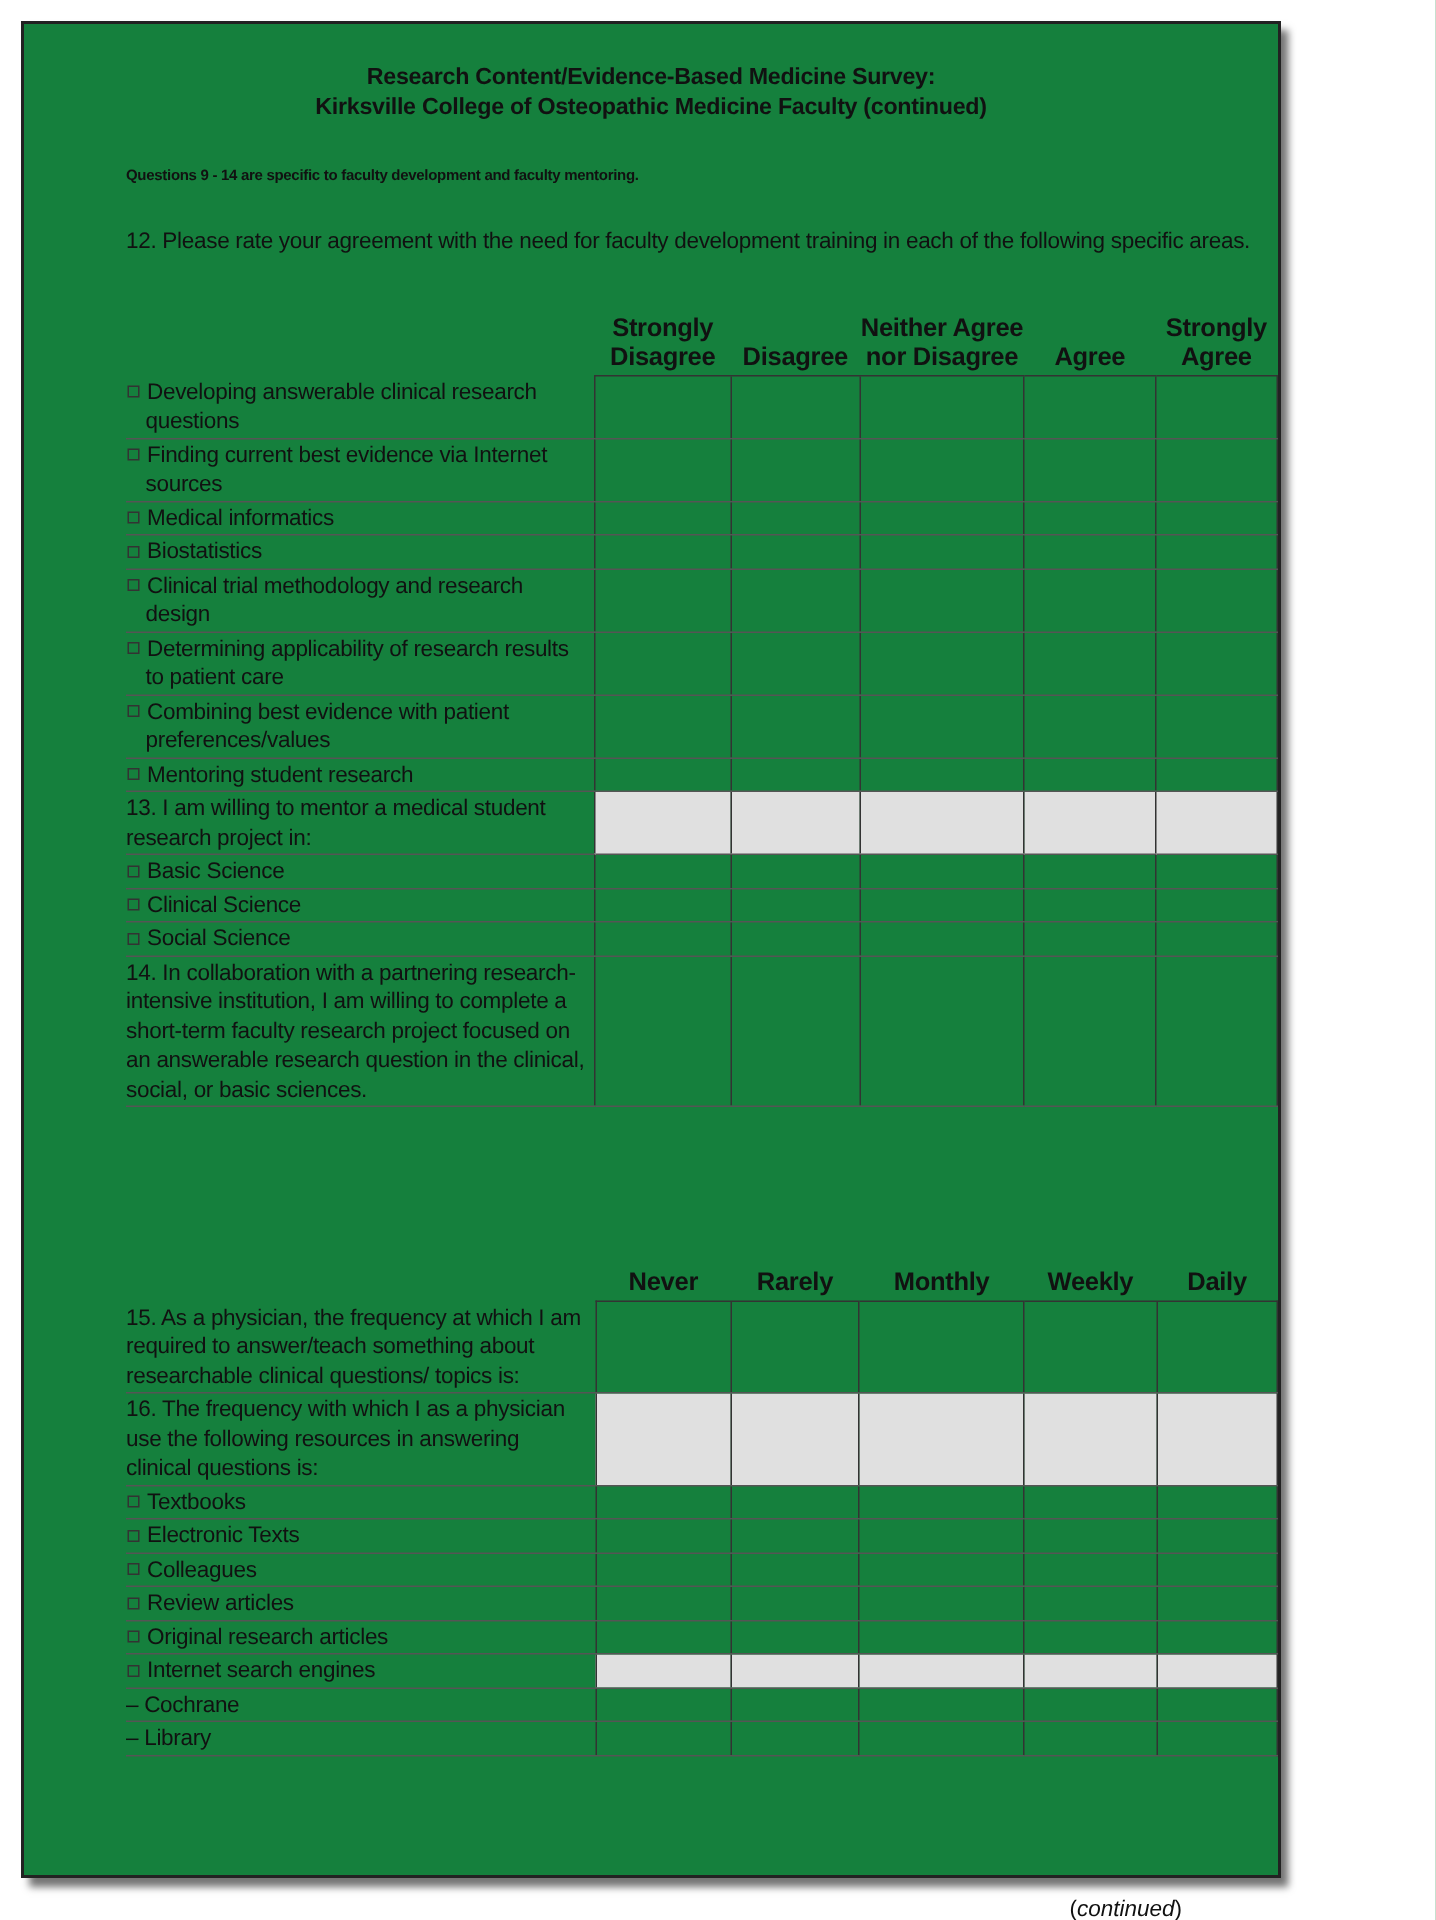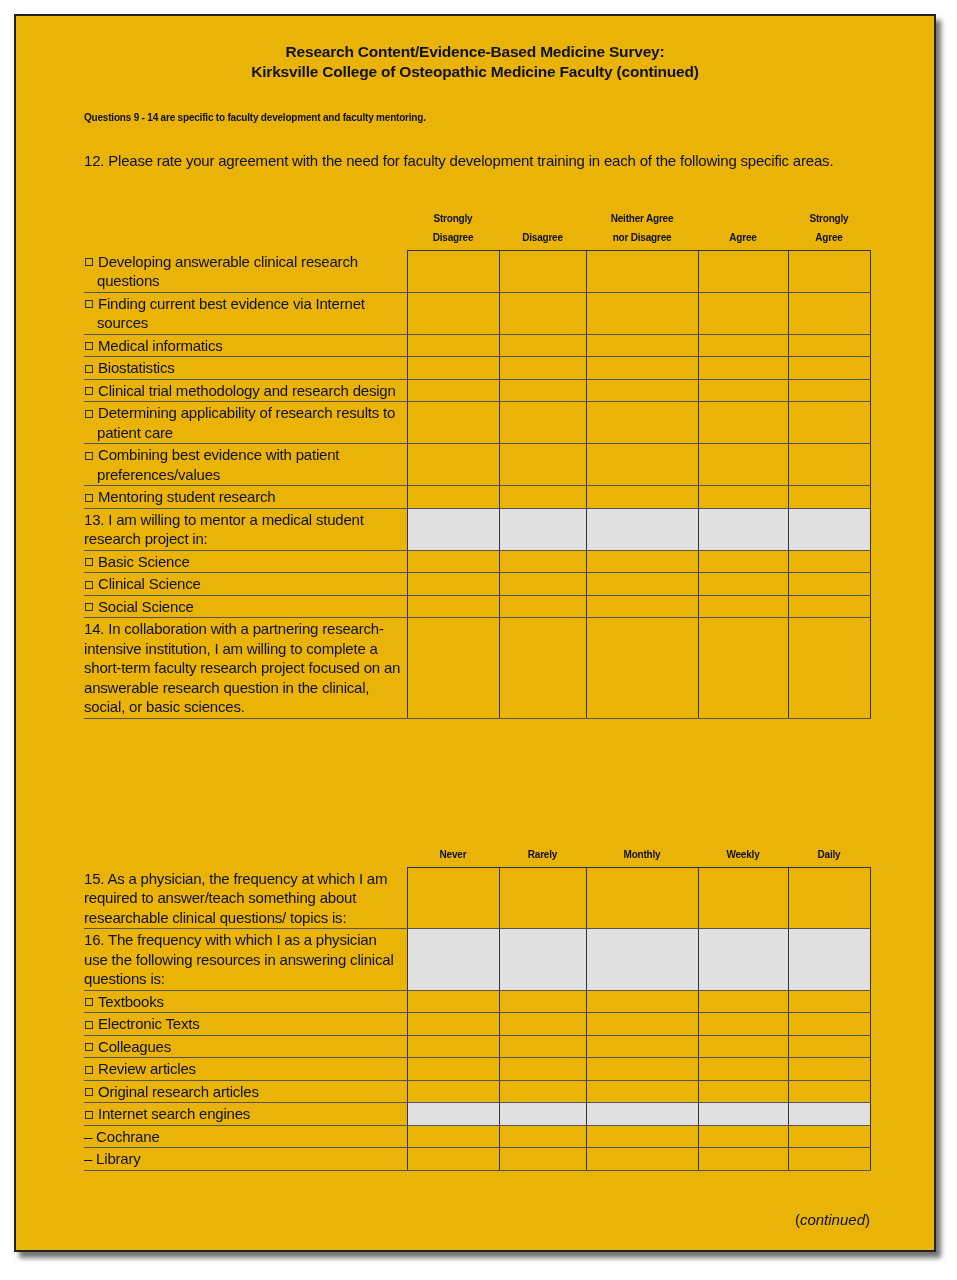--- a/index.html
+++ b/index.html
@@ -1,20 +1,20 @@
 <!DOCTYPE html>
 <html><head>
 <meta charset="utf-8">
 <style>
   html, body { margin: 0; padding: 0; background: #ffffff; }
   body { width: 957px; height: 1280px; position: relative; overflow: hidden;
          font-family: "Liberation Sans", "DejaVu Sans", sans-serif; color: #111; }
   .page {
-    position: absolute; left: 14px; top: 14px; width: 922px; height: 1238px;
-    border: 2px solid #222; background: #eab308; box-sizing: border-box;
+    position: absolute; left: 14px; top: 14px; width: 840px; height: 1238px;
+    border: 2px solid #222; background: #15803d; box-sizing: border-box;
     box-shadow: 5px 6px 5px rgba(0,0,0,0.55);
   }
   .title {
     position: absolute; left: 0; top: 26px; width: 100%; text-align: center;
     font-weight: bold; font-size: 15.5px; line-height: 20px; letter-spacing: -0.2px;
   }
   .intro {
     position: absolute; left: 68px; top: 96px; font-weight: bold; font-size: 10px; letter-spacing: -0.2px;
   }
   .q12 {
@@ -25,37 +25,37 @@
     position: absolute; left: 68px; border-collapse: collapse; table-layout: fixed;
     font-size: 15px; letter-spacing: -0.2px;
   }
   table.grid col.lab { width: 323px; }
   table.grid col.c1 { width: 92px; }
   table.grid col.c2 { width: 87px; }
   table.grid col.c3 { width: 112px; }
   table.grid col.c4 { width: 90px; }
   table.grid col.c5 { width: 82px; }
   table.grid th {
-    font-weight: bold; font-size: 10px; line-height: 19px; vertical-align: bottom;
+    font-weight: bold; font-size: 17px; line-height: 19px; vertical-align: bottom;
     text-align: center; padding: 0 0 3px 0; border: none;
   }
   table.grid td {
     border-bottom: 1.5px solid #555; padding: 1px 0 1px 0; line-height: 19.5px; vertical-align: top;
   }
   table.grid td.cell { border-left: 1.5px solid #333; }
   table.grid td.cell:last-child { border-right: 1.5px solid #333; }
   table.grid tr.first td.cell { border-top: 1.5px solid #333; }
   table.grid td.lab { padding-right: 4px; }
   table.grid tr.shaded td.cell { background: #e0e0e0; }
   .box { display: inline-block; width: 8px; height: 8px; border: 1px solid #333; margin: 0 5px 1px 1px; vertical-align: middle; box-sizing: border-box; }
   .hang { display: block; padding-left: 13px; text-indent: -13px; }
   #t1 { top: 193px; }
   #t2 { top: 829px; }
   .cont {
-    position: absolute; right: 64px; top: 1195px; font-size: 15px; margin-left: 48px;
+    position: absolute; right: 64px; top: 1248px; font-size: 15px; margin-left: 48px;
   }
   .cont i { font-style: italic; }
 </style>
 </head>
 <body>
 
 <div class="page">
   <div class="title">
     <div>Research Content/Evidence-Based Medicine Survey:</div>
     <div>Kirksville College of Osteopathic Medicine Faculty (continued)</div>

